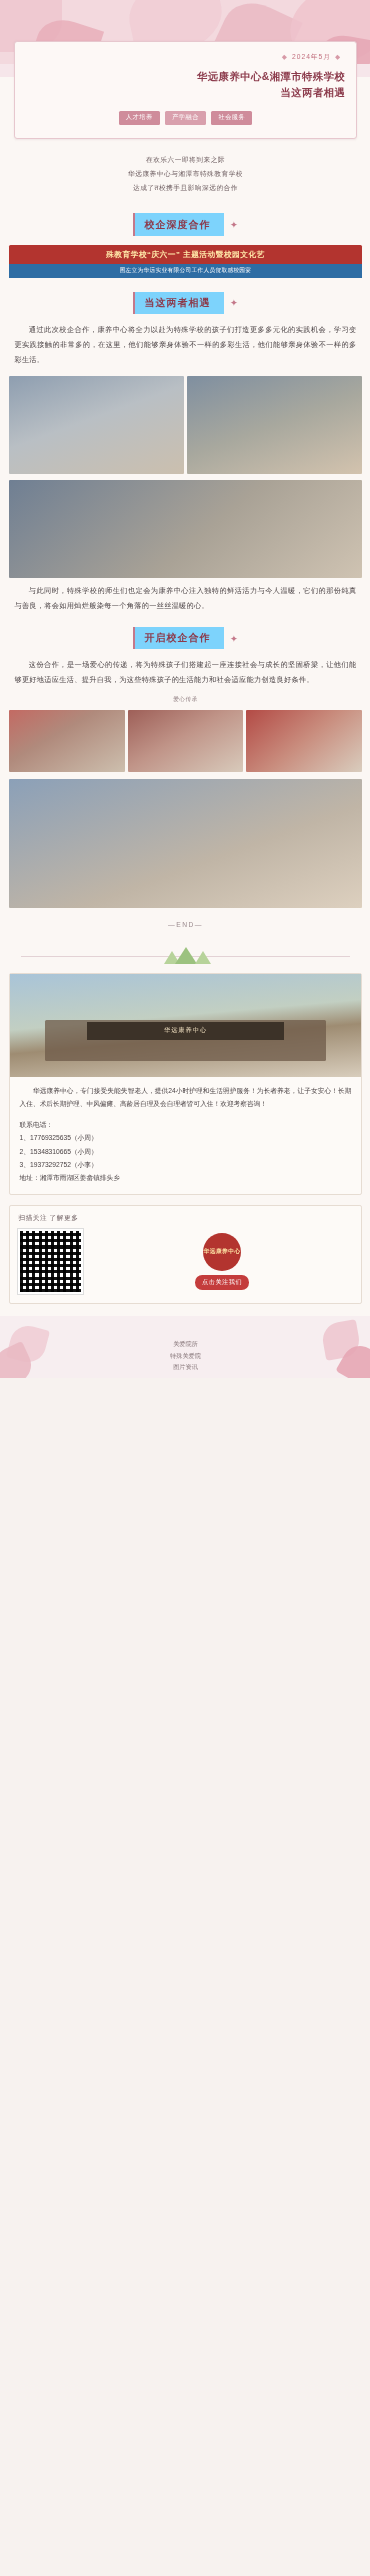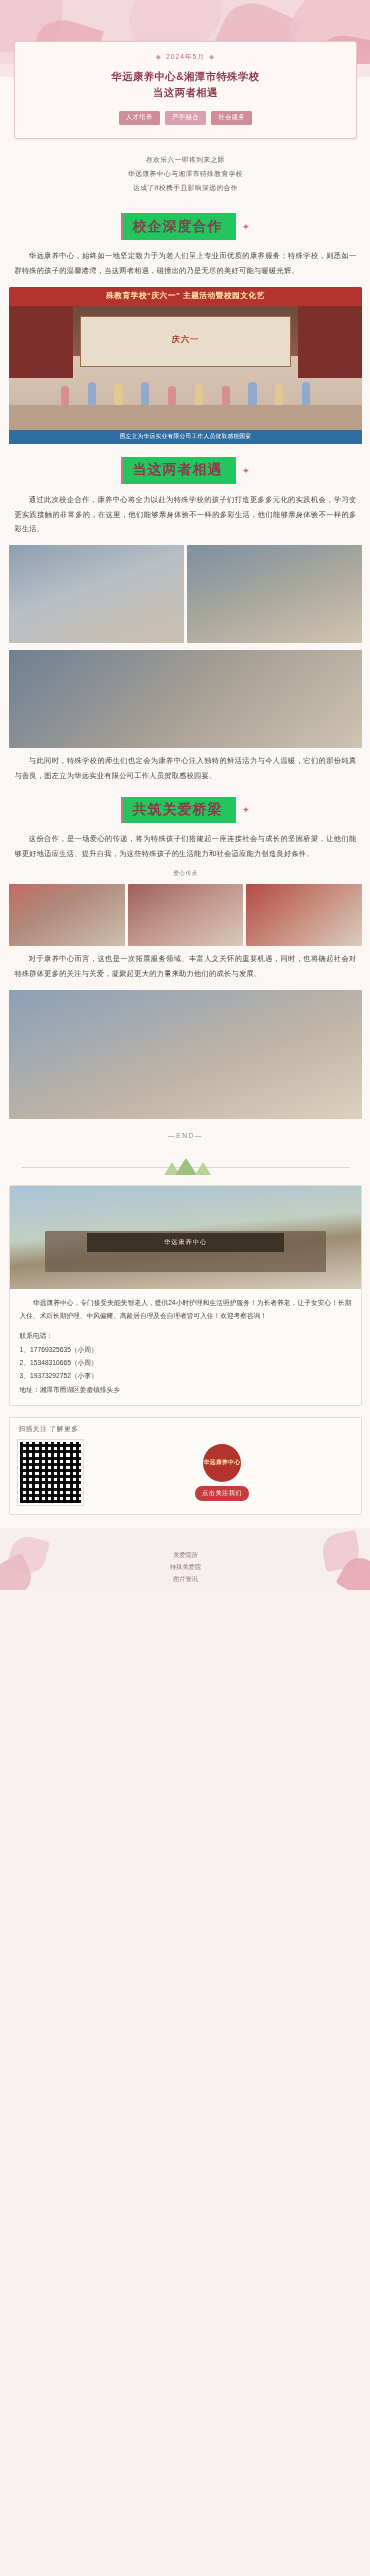--- a/index.html
+++ b/index.html
@@ -39,21 +39,21 @@
   }
 
   
   .header-card{
     margin:-36px 14.4px 0;
     position:relative;
     background:#fdf8f6;
     border:0.5px solid #e7c7ce;
     border-radius:3.1px;
     padding:11.3px 10.3px 13.4px;
-    text-align:center;
+    text-align:right;
     box-shadow:0 0.5px 2.1px rgba(160,110,120,.12);
   }
   .header-card .date{
     font-size:6.7px;color:#c2707f;letter-spacing:1px;margin-bottom:7.2px;
   }
   .header-card .date .dot{display:inline-block;margin:0 4.1px;color:#d79aa7;}
   .header-card h1{
     margin:0;
     font-size:10.3px;
     line-height:1.55;
@@ -86,24 +86,24 @@
 
   
   .sec-title{
     display:flex;
     align-items:center;
     justify-content:center;
     gap:6.2px;
     margin:13.4px 0 9.3px;
   }
   .sec-title .bar{
-    background:#22c55e;
+    background:#7dd3fc;
     border-left:2.6px solid #c4788a;
     padding:4.1px 13.4px 4.1px 9.3px;
-    font-size:14px;
+    font-size:10px;
     font-weight:bold;
     color:#8c3b4c;
     letter-spacing:1px;
     text-align:center;
   }
   .sec-title .spark{
     color:#c4788a;font-size:9.3px;
   }
 
   
@@ -318,73 +318,51 @@
   <div class="lead">
     <div>在欢乐六一即将到来之际</div>
     <div>华远康养中心与湘潭市特殊教育学校</div>
     <div>达成了त校携手且影响深远的合作</div>
   </div>
 
   <div class="sec-title">
     <span class="bar">校企深度合作</span>
     <span class="spark">✦</span>
   </div>
-  <p class="body">华远康养中心，始终如一地坚定致力于为老人们呈上专业而优质的康养服务；特殊学校，则悉如一群特殊的孩子的温馨港湾，当这两者相遇，碰撞出的乃是无尽的美好可能与暖暖光辉。</p>
 
   <div class="banner">殊教育学校“庆六一” 主题活动暨校园文化艺</div>
-  <div class="photo stage">
-    <span class="curtain left"></span>
-    <span class="curtain right"></span>
-    <span class="screen">
-        <span class="txt">庆六一</span>
-      </span>
-    <span class="kids">
-      <i></i>
-        <i></i>
-        <i></i>
-        <i></i>
-        <i></i>
-        <i></i>
-        <i></i>
-        <i></i>
-        <i></i>
-        <i></i>
-    </span>
-    <span class="floor"></span>
-  </div>
   <div class="caption">图左立为华远实业有限公司工作人员贺取感校园宴</div>
 
   <div class="sec-title">
     <span class="bar">当这两者相遇</span>
     <span class="spark">✦</span>
   </div>
   <p class="body">通过此次校企合作，康养中心将全力以赴为特殊学校的孩子们打造更多多元化的实践机会，学习变更实践接触的非常多的，在这里，他们能够亲身体验不一样的多彩生活，他们能够亲身体验不一样的多彩生活。</p>
 
   <div class="grid2">
     <span class="cell ph-a"></span>
     <span class="cell ph-b"></span>
   </div>
   <div class="wide2 ph-f"></div>
 
-  <p class="body">与此同时，特殊学校的师生们也定会为康养中心注入独特的鲜活活力与今人温暖，它们的那份纯真与善良，图左立为华远实业有限公司工作人员贺取感校园宴。</p>
+  <p class="body">与此同时，特殊学校的师生们也定会为康养中心注入独特的鲜活活力与今人温暖，它们的那份纯真与善良，将会如用灿烂般染每一个角落的一丝丝温暖的心。</p>
 
   <div class="sec-title">
-    <span class="bar">共筑关爱桥梁</span>
+    <span class="bar">开启校企合作</span>
     <span class="spark">✦</span>
   </div>
   <p class="body">这份合作，是一场爱心的传递，将为特殊孩子们搭建起一座连接社会与成长的坚固桥梁，让他们能够更好地适应生活、提升自我，为这些特殊孩子的生活能力和社会适应能力创造良好条件。</p>
 
   <div class="mini-label">爱心传承</div>
   <div class="grid3">
     <span class="cell ph-c"></span>
     <span class="cell ph-d"></span>
     <span class="cell ph-e"></span>
   </div>
 
-  <p class="body">对于康养中心而言，这也是一次拓展服务领域、丰富人文关怀的重要机遇，同时，也将确起社会对特殊群体更多的关注与关爱，凝聚起更大的力量来助力他们的成长与发展。</p>
 
   <div class="wide ph-g"></div>
 
 
   <div class="endmark">—END—</div>
 
   <div class="divider">
     <span class="line"></span>
     <span class="tree2"></span>
     <span class="tree"></span>

